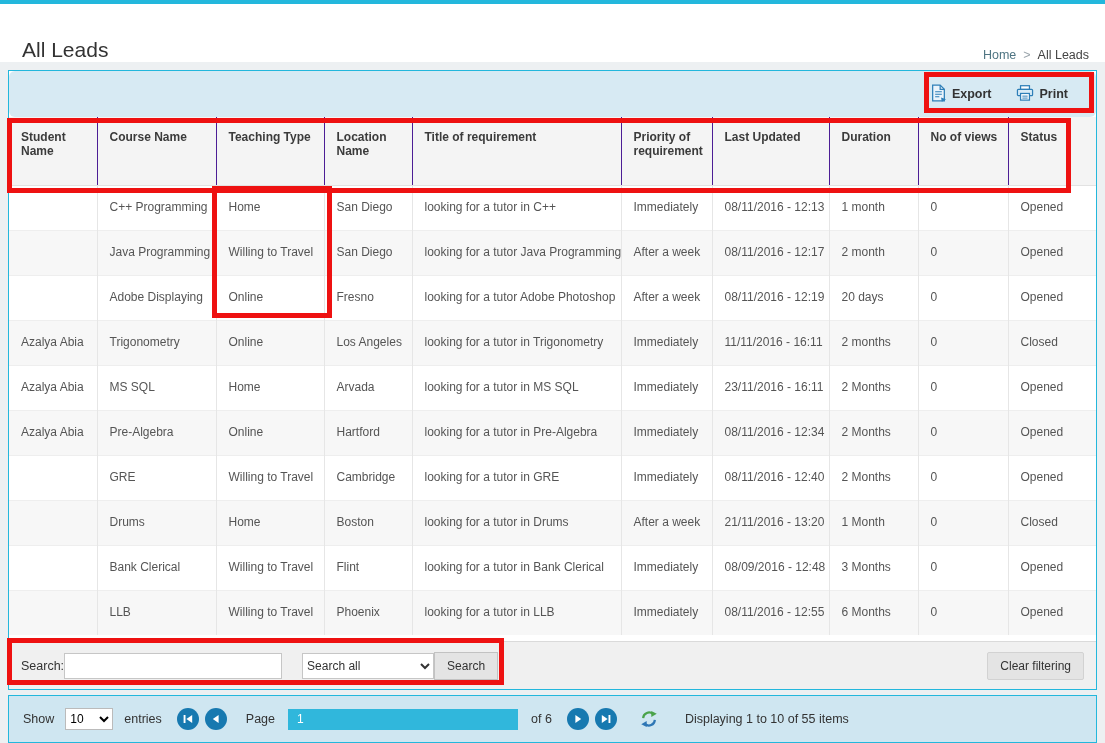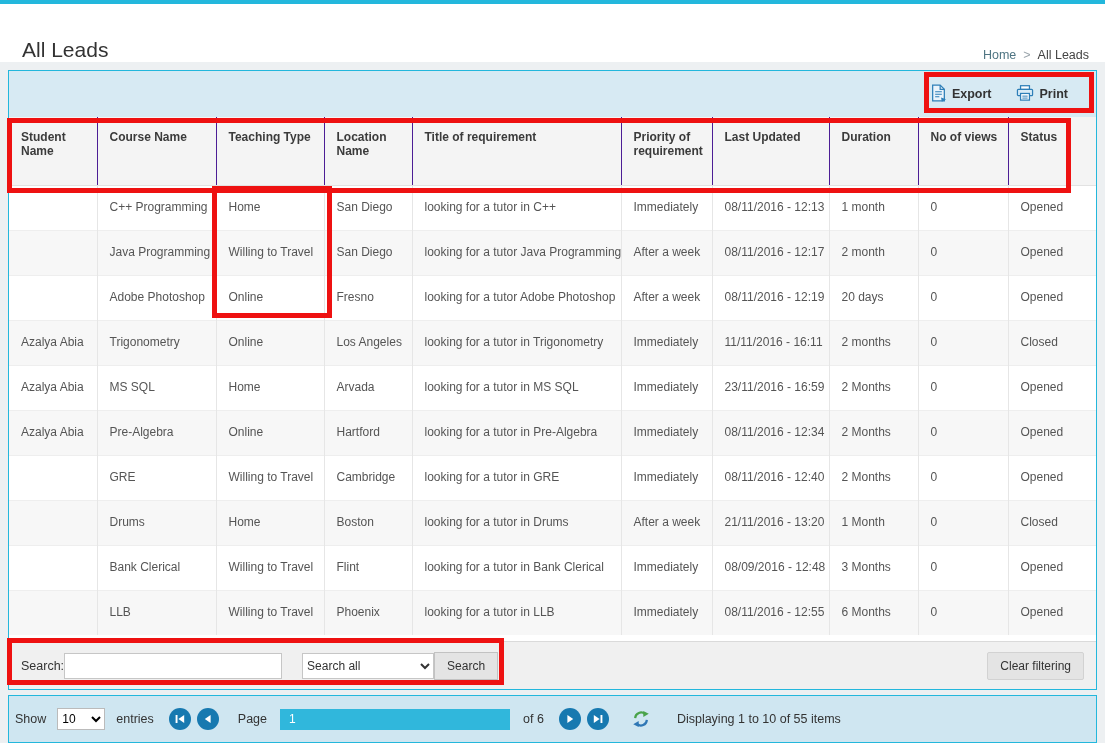--- a/index.html
+++ b/index.html
@@ -18,21 +18,21 @@
   .breadcrumb { font-size:12.5px; color:#8a8a8a; display:flex; gap:7px; align-items:center; }
   .breadcrumb .home { color:#4f7583; text-decoration:none; cursor:pointer; }
   .breadcrumb .sep { color:#9aa4ab; }
   .breadcrumb .current { color:#444; }
 
   .content { position:absolute; top:62px; left:0; right:0; bottom:0; background:#edf0f2; padding:8px; }
 
   .panel { border:1px solid var(--accent-cyan,#23b7dc); background:#fff; }
   .toolbar {
     height:46px; background:var(--toolbar-blue,#d7eaf3);
-    display:flex; justify-content:flex-end; align-items:center; gap:24px; padding-right:28px;
+    display:flex; justify-content:flex-end; align-items:center; gap:24px; padding-right:28px;border-radius:6px;
   }
   .tool { display:flex; align-items:center; gap:6px; font-weight:bold; font-size:12.5px; color:#333; cursor:pointer; }
 
   table.grid { width:100%; border-collapse:collapse; table-layout:fixed; }
   table.grid th {
     height:68px; vertical-align:top; text-align:left; padding:13px 8px 0 12px;
     background:#f4f4f4; color:#3b3b3b; font-weight:bold; font-size:12px;
     border-right:1px solid #4c1d95; border-bottom:1px solid #e2e2e2;
   }
   table.grid th:last-child { border-right:none;margin-top:35px; }
@@ -59,21 +59,21 @@
   .search-select { width:132px; height:26px; border:1px solid #c6c6c6; background:#fff; font-size:12px; font-family:inherit; color:#333;margin-left:20px; }
   .btn-gray {
     height:28px; padding:0 12px; background:#e4e4e4; border:1px solid #c2c2c2;
     font-size:12px; color:#333; font-family:inherit; cursor:pointer;
   }
   .clear-btn { margin-left:auto; border-color:#d2d2d2; border-radius:2px; }
 
   .pager {
     margin-top:5px; border:1px solid var(--accent-cyan,#23b7dc);
     background:var(--pager-blue,#cfe6f1); height:48px;
-    display:flex; align-items:center; padding:0 6px; gap:7px; font-size:12.5px; color:#333;
+    display:flex; align-items:center; padding:0 14px; gap:7px; font-size:12.5px; color:#333;
   }
   .entries-select { width:48px; height:22px; border:1px solid #bbb; background:#fff; font-size:12px; font-family:inherit; margin:0 4px; }
   .circle-btn {
     width:22px; height:22px; border-radius:50%; border:none; padding:0;
     background:var(--pager-button-blue,#1779b0); display:flex; align-items:center; justify-content:center; cursor:pointer;
   }
   .circle-btn svg { display:block; }
   .grp { display:flex; gap:6px; margin:0 8px; }
   .page-label { margin-left:4px; }
   .page-input {
@@ -166,21 +166,21 @@
               <td>San Diego</td>
               <td>looking for a tutor Java Programming</td>
               <td>After a week</td>
               <td>08/11/2016 - 12:17</td>
               <td>2 month</td>
               <td>0</td>
               <td>Opened</td>
             </tr>
             <tr>
               <td></td>
-              <td>Adobe Photoshop</td>
+              <td>Adobe Displaying</td>
               <td>Online</td>
               <td>Fresno</td>
               <td>looking for a tutor Adobe Photoshop</td>
               <td>After a week</td>
               <td>08/11/2016 - 12:19</td>
               <td>20 days</td>
               <td>0</td>
               <td>Opened</td>
             </tr>
             <tr>
@@ -195,21 +195,21 @@
               <td>0</td>
               <td>Closed</td>
             </tr>
             <tr>
               <td>Azalya Abia</td>
               <td>MS SQL</td>
               <td>Home</td>
               <td>Arvada</td>
               <td>looking for a tutor in MS SQL</td>
               <td>Immediately</td>
-              <td>23/11/2016 - 16:59</td>
+              <td>23/11/2016 - 16:11</td>
               <td>2 Months</td>
               <td>0</td>
               <td>Opened</td>
             </tr>
             <tr>
               <td>Azalya Abia</td>
               <td>Pre-Algebra</td>
               <td>Online</td>
               <td>Hartford</td>
               <td>looking for a tutor in Pre-Algebra</td>

